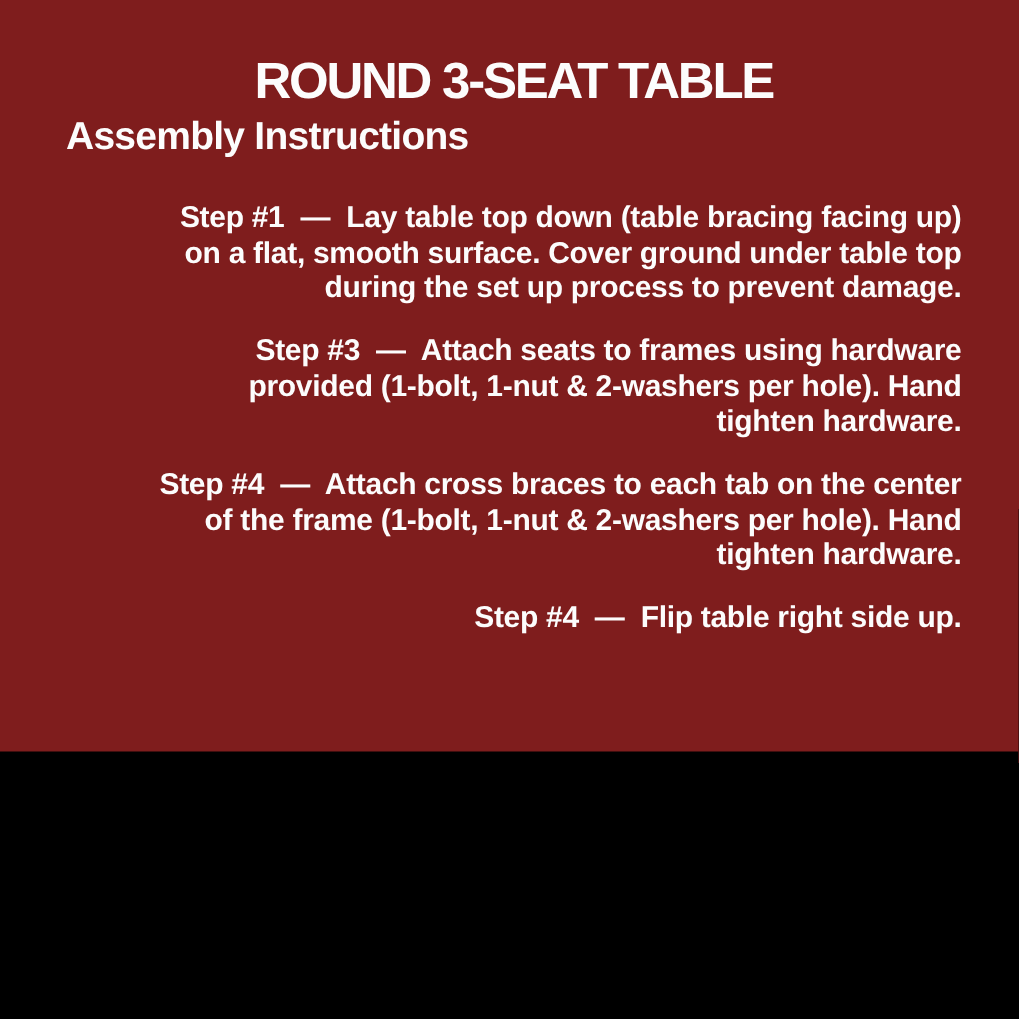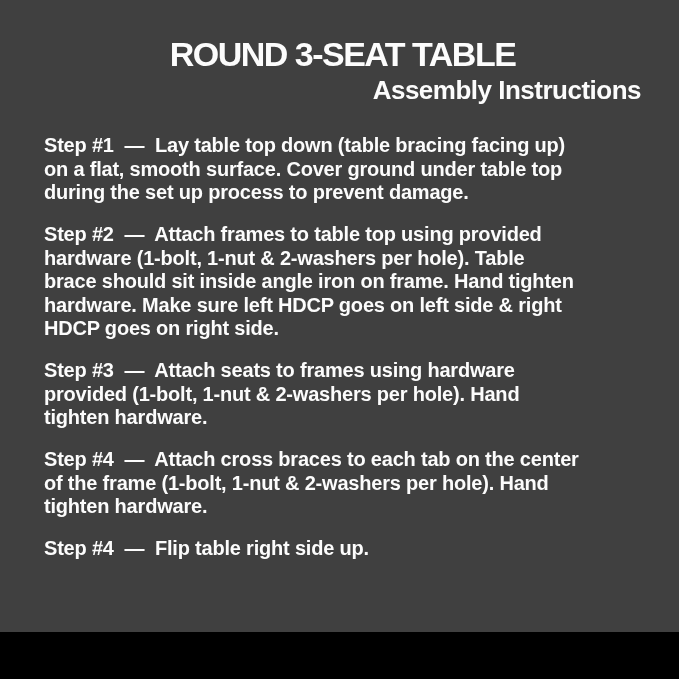--- a/index.html
+++ b/index.html
@@ -9,46 +9,47 @@
   body {
     width: 679px;
     height: 679px;
     overflow: hidden;
     background: #000000;
     font-family: "Liberation Sans", "DejaVu Sans", sans-serif;
   }
   .sheet {
     box-sizing: border-box;
     width: 679px;
-    height: 632px;
+    height: 501px;
     padding: 34px 38px 0 44px;
-    background: #404040;
+    background: #7f1d1d;
     color: #fcfcfc;
     -webkit-font-smoothing: antialiased;
   }
   .title {
     margin: 0;
     font-size: 34px;
     font-weight: 700;
     letter-spacing: -1.5px;
     line-height: 40px;
     text-align: center;
     white-space: nowrap;
   }
   .subtitle {
     margin: 0;
     font-size: 26px;
     font-weight: 700;
     letter-spacing: -0.5px;
     line-height: 32px;
-    text-align: right;
+    text-align: left;
     white-space: nowrap;
   }
   .steps {
     margin-top: 28px;
+    text-align: right;
   }
   .step {
     margin: 0 0 18.5px 0;
     font-size: 20px;
     font-weight: 700;
     letter-spacing: -0.2px;
     line-height: 23.5px;
     white-space: pre-wrap;
     max-width: 600px;
   }
@@ -57,25 +58,20 @@
 <body>
 
 <div class="sheet">
   <h1 class="title">ROUND 3-SEAT TABLE</h1>
   <h2 class="subtitle">Assembly Instructions</h2>
 
   <div class="steps">
     <p class="step">Step #1  —  Lay table top down (table bracing facing up)
 on a flat, smooth surface. Cover ground under table top
 during the set up process to prevent damage.</p>
-    <p class="step">Step #2  —  Attach frames to table top using provided
-hardware (1-bolt, 1-nut &amp; 2-washers per hole). Table
-brace should sit inside angle iron on frame. Hand tighten
-hardware. Make sure left HDCP goes on left side &amp; right
-HDCP goes on right side.</p>
     <p class="step">Step #3  —  Attach seats to frames using hardware
 provided (1-bolt, 1-nut &amp; 2-washers per hole). Hand
 tighten hardware.</p>
     <p class="step">Step #4  —  Attach cross braces to each tab on the center
 of the frame (1-bolt, 1-nut &amp; 2-washers per hole). Hand
 tighten hardware.</p>
     <p class="step">Step #4  —  Flip table right side up.</p>
   </div>
 </div>
 

